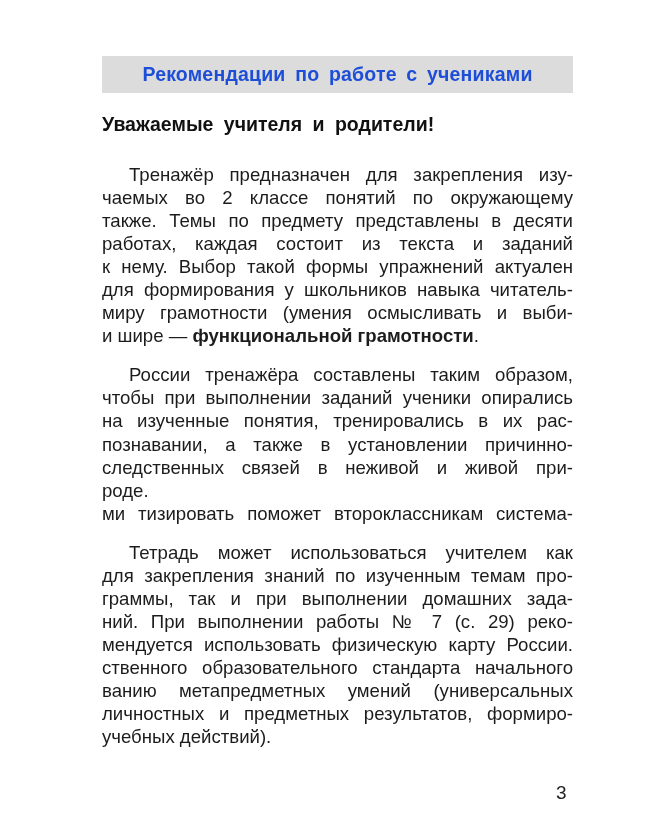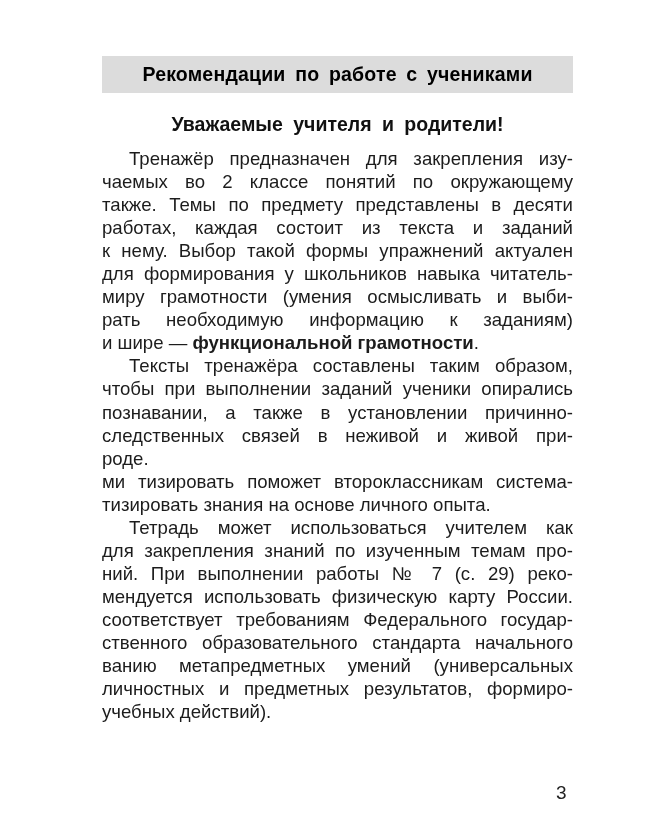--- a/index.html
+++ b/index.html
@@ -1,26 +1,26 @@
 <!DOCTYPE html>
 <html><head>
 <meta charset="utf-8">
 <style>
   html, body { margin:0; padding:0; background:#ffffff; }
   body { width:650px; height:835px; position:relative; overflow:hidden;
          font-family:"Liberation Sans", "DejaVu Sans", sans-serif; color:#1a1a1a; }
   .header-bar { position:absolute; left:102px; top:56px; width:471px; height:37px;
                 background:#dcdcdc; display:flex; align-items:center; justify-content:center; }
-  .header-bar span { font-weight:bold; font-size:19.5px; word-spacing:4px; letter-spacing:0.2px; color:#000000; }
-  .subtitle { position:absolute; left:102px; top:113px; width:471px; text-align:center;
+  .header-bar span { font-weight:bold; font-size:19.5px; word-spacing:4px; letter-spacing:0.2px; color:#1d4ed8; }
+  .subtitle { position:absolute; left:102px; top:113px; width:471px; 
               font-weight:bold; font-size:19.5px; word-spacing:5px; color:#111; }
   .body { position:absolute; left:102px; top:147px; width:471px; }
   .line { display:block; height:23.05px; line-height:23.05px; font-size:18.6px;
           text-align:justify; text-align-last:justify; white-space:nowrap; overflow:visible; color:#1c1c1c; }
-  .line.indent { padding-left:27px; }
+  .line.indent { padding-left:27px;margin-top:16px; }
   .line.last { text-align-last:left; }
   .line b { font-weight:bold; }
   .page-number { position:absolute; left:556px; top:782px; font-size:19px; color:#222; }
 </style>
 </head>
 <body>
 
 <div class="header-bar">
   <span>Рекомендации по работе с учениками</span>
 </div>
@@ -30,43 +30,42 @@
 <div class="body">
 
   <div>
     <span class="line indent">Тренажёр предназначен для закрепления изу-</span>
     <span class="line">чаемых во 2 классе понятий по окружающему</span>
     <span class="line">также. Темы по предмету представлены в десяти</span>
     <span class="line">работах, каждая состоит из текста и заданий</span>
     <span class="line">к нему. Выбор такой формы упражнений актуален</span>
     <span class="line">для формирования у школьников навыка читатель-</span>
     <span class="line">миру грамотности (умения осмысливать и выби-</span>
-    <span class="line">рать необходимую информацию к заданиям)</span>
     <span class="line last"><span>и шире — </span><b>функциональной грамотности</b><span>.</span></span>
   </div>
 
   <div>
-    <span class="line indent">Тексты тренажёра составлены таким образом,</span>
+    <span class="line indent">России тренажёра составлены таким образом,</span>
     <span class="line">чтобы при выполнении заданий ученики опирались</span>
+    <span class="line">на изученные понятия, тренировались в их рас-</span>
     <span class="line">познавании, а также в установлении причинно-</span>
     <span class="line">следственных связей в неживой и живой при-</span>
     <span class="line last">роде.</span>
   </div>
 
   <div>
     <span class="line">ми тизировать поможет второклассникам система-</span>
-    <span class="line last">тизировать знания на основе личного опыта.</span>
   </div>
 
   <div>
     <span class="line indent">Тетрадь может использоваться учителем как</span>
     <span class="line">для закрепления знаний по изученным темам про-</span>
+    <span class="line">граммы, так и при выполнении домашних зада-</span>
     <span class="line">ний. При выполнении работы № 7 (с. 29) реко-</span>
     <span class="line">мендуется использовать физическую карту России.</span>
-    <span class="line">соответствует требованиям Федерального государ-</span>
     <span class="line">ственного образовательного стандарта начального</span>
     <span class="line">ванию метапредметных умений (универсальных</span>
     <span class="line">личностных и предметных результатов, формиро-</span>
     <span class="line last">учебных действий).</span>
   </div>
 </div>
 
 <div class="page-number">3</div>
 
 </body></html>

